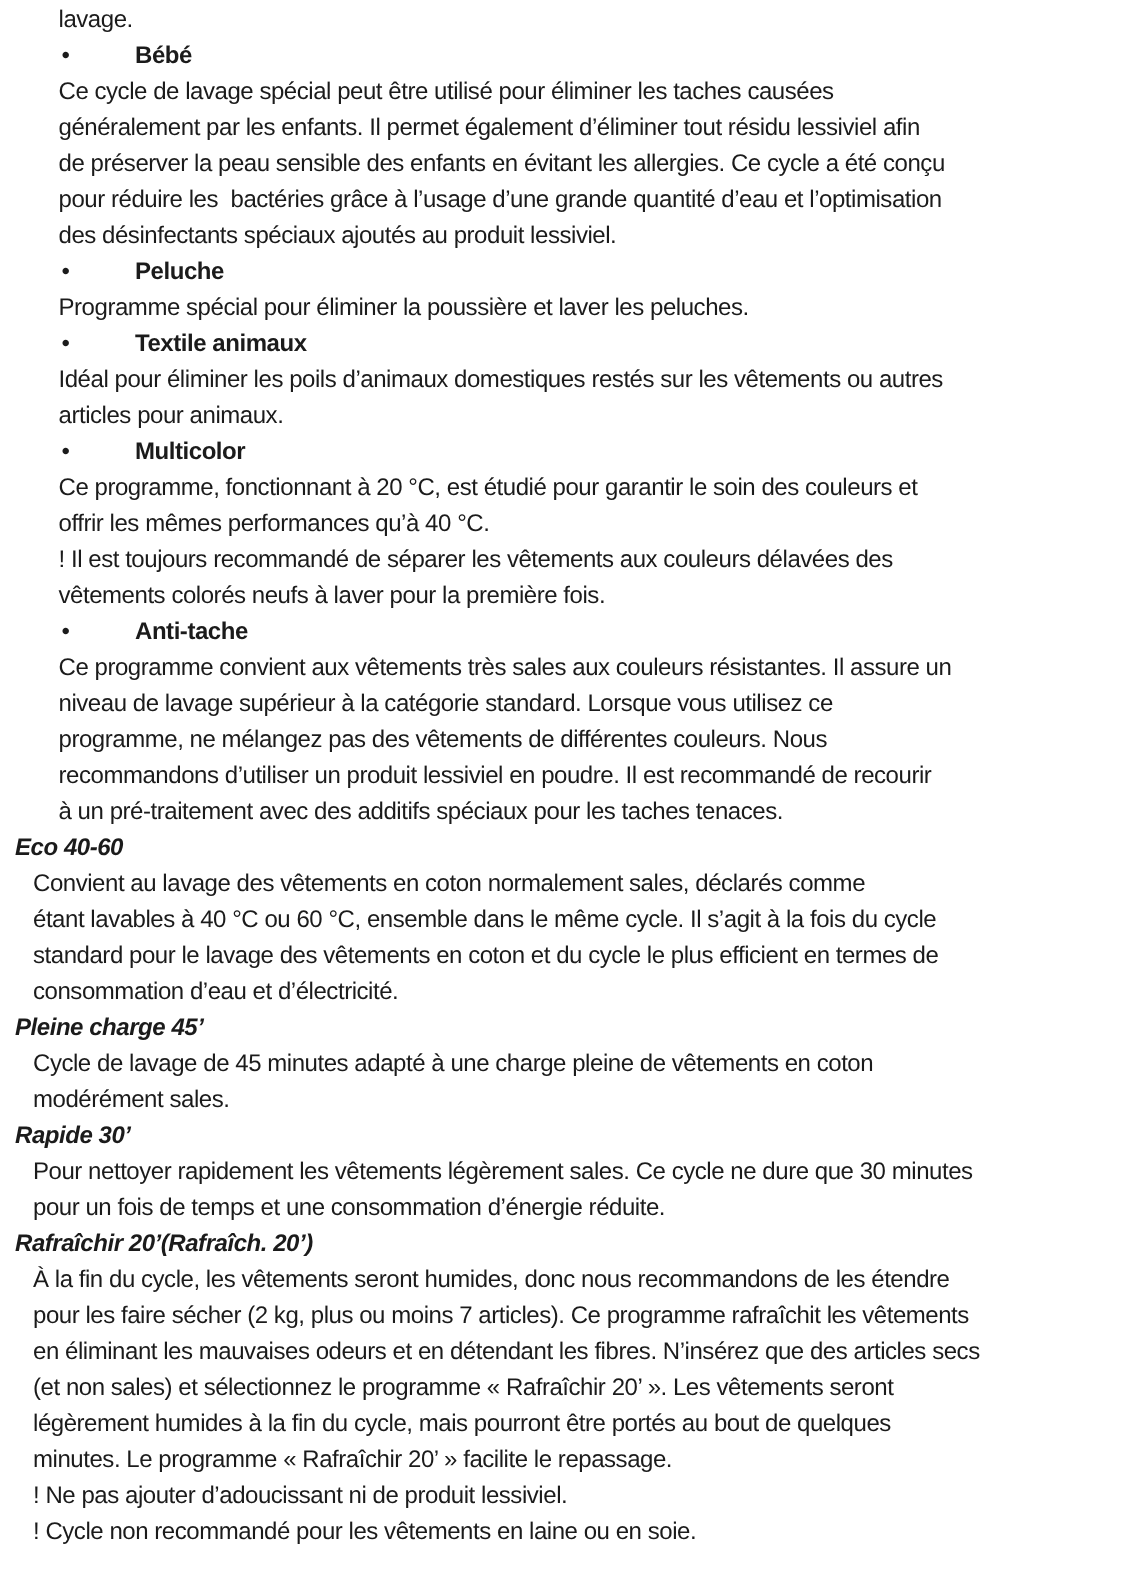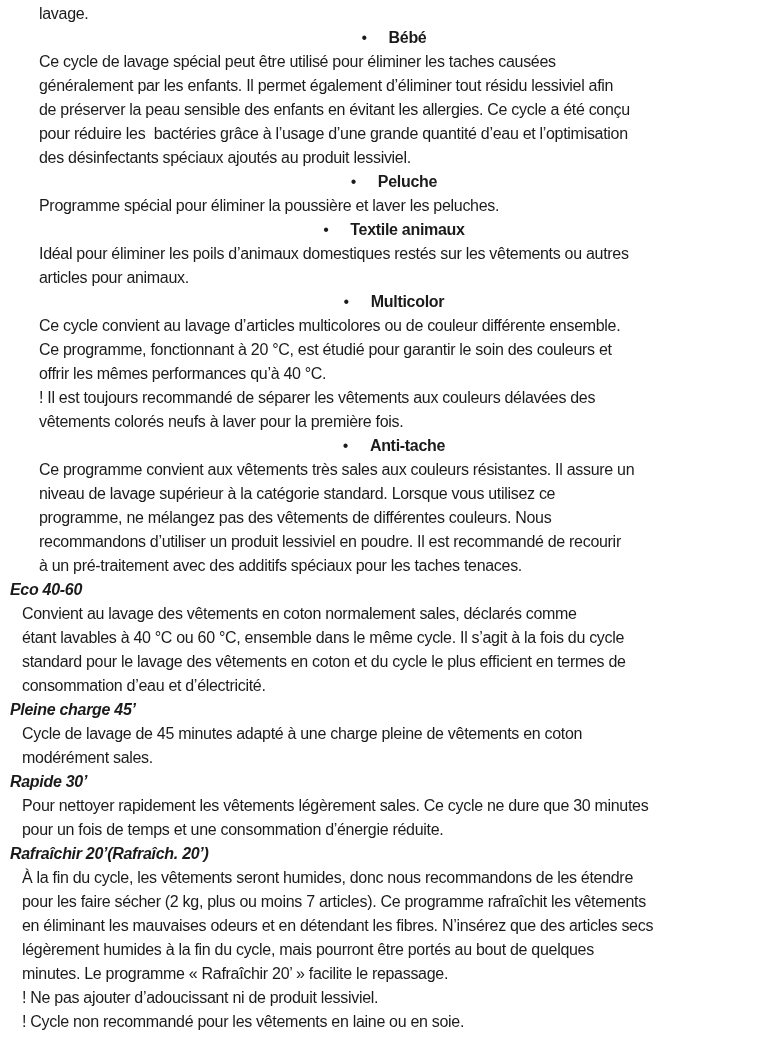--- a/index.html
+++ b/index.html
@@ -26,21 +26,21 @@
     line-height: 24px;
     white-space: pre;
   }
   .line.indent { margin-left: 39px; }
   .line.flush  { margin-left: 22px; }
   .line.heading {
     margin-left: 10px;
     font-weight: bold;
     font-style: italic;
   }
-  .line.bullet { margin-left: 30px; text-align: center; }
+  .line.bullet { margin-left: 41px; }
   .line.bullet .dot {
     display: inline-block;
     width: 49px;
   }
   .line.bullet .blabel {
     font-weight: bold;
   }
 </style>
 </head>
 <body>
@@ -53,21 +53,20 @@
       <div class="line indent">généralement par les enfants. Il permet également d’éliminer tout résidu lessiviel afin</div>
       <div class="line indent">de préserver la peau sensible des enfants en évitant les allergies. Ce cycle a été conçu</div>
       <div class="line indent">pour réduire les  bactéries grâce à l’usage d’une grande quantité d’eau et l’optimisation</div>
       <div class="line indent">des désinfectants spéciaux ajoutés au produit lessiviel.</div>
       <div class="line bullet"><span class="dot">•</span><span class="blabel">Peluche</span></div>
       <div class="line indent">Programme spécial pour éliminer la poussière et laver les peluches.</div>
       <div class="line bullet"><span class="dot">•</span><span class="blabel">Textile animaux</span></div>
       <div class="line indent">Idéal pour éliminer les poils d’animaux domestiques restés sur les vêtements ou autres</div>
       <div class="line indent">articles pour animaux.</div>
       <div class="line bullet"><span class="dot">•</span><span class="blabel">Multicolor</span></div>
-      <div class="line indent">Ce cycle convient au lavage d’articles multicolores ou de couleur différente ensemble.</div>
       <div class="line indent">Ce programme, fonctionnant à 20 °C, est étudié pour garantir le soin des couleurs et</div>
       <div class="line indent">offrir les mêmes performances qu’à 40 °C.</div>
       <div class="line indent">! Il est toujours recommandé de séparer les vêtements aux couleurs délavées des</div>
       <div class="line indent">vêtements colorés neufs à laver pour la première fois.</div>
       <div class="line bullet"><span class="dot">•</span><span class="blabel">Anti-tache</span></div>
       <div class="line indent">Ce programme convient aux vêtements très sales aux couleurs résistantes. Il assure un</div>
       <div class="line indent">niveau de lavage supérieur à la catégorie standard. Lorsque vous utilisez ce</div>
       <div class="line indent">programme, ne mélangez pas des vêtements de différentes couleurs. Nous</div>
       <div class="line indent">recommandons d’utiliser un produit lessiviel en poudre. Il est recommandé de recourir</div>
       <div class="line indent">à un pré-traitement avec des additifs spéciaux pour les taches tenaces.</div>
@@ -79,18 +78,19 @@
       <div class="line heading">Pleine charge 45’</div>
       <div class="line flush">Cycle de lavage de 45 minutes adapté à une charge pleine de vêtements en coton</div>
       <div class="line flush">modérément sales.</div>
       <div class="line heading">Rapide 30’</div>
       <div class="line flush">Pour nettoyer rapidement les vêtements légèrement sales. Ce cycle ne dure que 30 minutes</div>
       <div class="line flush">pour un fois de temps et une consommation d’énergie réduite.</div>
       <div class="line heading">Rafraîchir 20’(Rafraîch. 20’)</div>
       <div class="line flush">À la fin du cycle, les vêtements seront humides, donc nous recommandons de les étendre</div>
       <div class="line flush">pour les faire sécher (2 kg, plus ou moins 7 articles). Ce programme rafraîchit les vêtements</div>
       <div class="line flush">en éliminant les mauvaises odeurs et en détendant les fibres. N’insérez que des articles secs</div>
+      <div class="line flush">(et non sales) et sélectionnez le programme « Rafraîchir 20’ ». Les vêtements seront</div>
       <div class="line flush">légèrement humides à la fin du cycle, mais pourront être portés au bout de quelques</div>
       <div class="line flush">minutes. Le programme « Rafraîchir 20’ » facilite le repassage.</div>
       <div class="line flush">! Ne pas ajouter d’adoucissant ni de produit lessiviel.</div>
       <div class="line flush">! Cycle non recommandé pour les vêtements en laine ou en soie.</div>
     </div>
 </div>
 
 </body></html>

